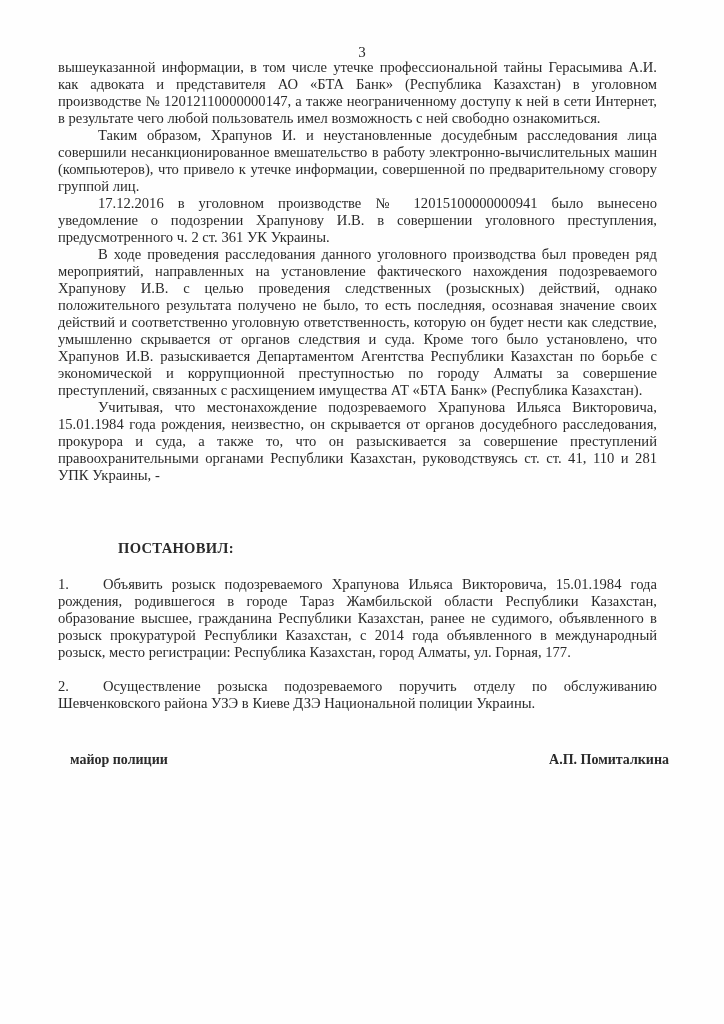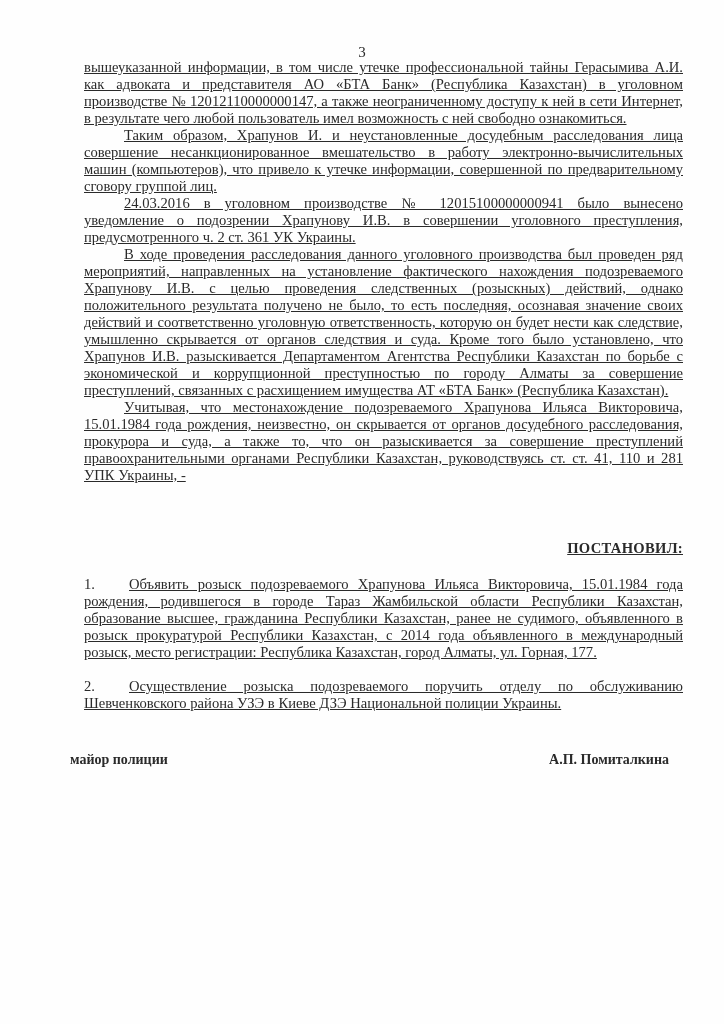--- a/index.html
+++ b/index.html
@@ -10,47 +10,47 @@
     font-family: "Liberation Serif", "DejaVu Serif", serif;
     color: #2a2a2a;
     font-size: 14.6px;
     line-height: 17px;
   }
   .page-number {
     position: absolute; top: 44px; left: 0; width: 724px; text-align: center;
     font-size: 15px;
   }
   .body-text {
-    position: absolute; left: 84px; top: 59px; width: 599px; text-decoration: underline;
+    position: absolute; left: 58px; top: 59px; width: 599px;
   }
   p { margin: 0; text-align: justify; }
   p.indent { text-indent: 40px; }
   .heading {
     margin-top: 56px; margin-bottom: 19px;
-    text-align: right; font-weight: bold; letter-spacing: 0.3px;
+    text-align: left; font-weight: bold; letter-spacing: 0.3px;
     padding-left: 60px;
   }
   .item { text-align: justify; margin-bottom: 17px; }
   .item .num { display: inline-block; width: 45px; }
   .signature {
     position: absolute; left: 70px; top: 751px; width: 599px;
     font-weight: bold; font-size: 14px; line-height: 17px;
   }
   .sig-row { display: flex; justify-content: space-between; }
 </style>
 </head>
 <body>
 
 <div class="page">
   <div class="page-number">3</div>
 
   <div class="body-text">
     <p>вышеуказанной информации, в том числе утечке профессиональной тайны Герасымива А.И. как адвоката и представителя АО «БТА Банк» (Республика Казахстан) в уголовном производстве № 12012110000000147, а также неограниченному доступу к ней в сети Интернет, в результате чего любой пользователь имел возможность с ней свободно ознакомиться.</p>
-    <p class="indent">Таким образом, Храпунов И. и неустановленные досудебным расследования лица совершение несанкционированное вмешательство в работу электронно-вычислительных машин (компьютеров), что привело к утечке информации, совершенной по предварительному сговору группой лиц.</p>
-    <p class="indent">24.03.2016 в уголовном производстве № 12015100000000941 было вынесено уведомление о подозрении Храпунову И.В. в совершении уголовного преступления, предусмотренного ч. 2 ст. 361 УК Украины.</p>
+    <p class="indent">Таким образом, Храпунов И. и неустановленные досудебным расследования лица совершили несанкционированное вмешательство в работу электронно-вычислительных машин (компьютеров), что привело к утечке информации, совершенной по предварительному сговору группой лиц.</p>
+    <p class="indent">17.12.2016 в уголовном производстве № 12015100000000941 было вынесено уведомление о подозрении Храпунову И.В. в совершении уголовного преступления, предусмотренного ч. 2 ст. 361 УК Украины.</p>
     <p class="indent">В ходе проведения расследования данного уголовного производства был проведен ряд мероприятий, направленных на установление фактического нахождения подозреваемого Храпунову И.В. с целью проведения следственных (розыскных) действий, однако положительного результата получено не было, то есть последняя, осознавая значение своих действий и соответственно уголовную ответственность, которую он будет нести как следствие, умышленно скрывается от органов следствия и суда. Кроме того было установлено, что Храпунов И.В. разыскивается Департаментом Агентства Республики Казахстан по борьбе с экономической и коррупционной преступностью по городу Алматы за совершение преступлений, связанных с расхищением имущества АТ «БТА Банк» (Республика Казахстан).</p>
     <p class="indent">Учитывая, что местонахождение подозреваемого Храпунова Ильяса Викторовича, 15.01.1984 года рождения, неизвестно, он скрывается от органов досудебного расследования, прокурора и суда, а также то, что он разыскивается за совершение преступлений правоохранительными органами Республики Казахстан, руководствуясь ст. ст. 41, 110 и 281 УПК Украины, -</p>
 
     <div class="heading">ПОСТАНОВИЛ:</div>
 
     <div class="item">
       <span class="num">1.</span><span>Объявить розыск подозреваемого Храпунова Ильяса Викторовича, 15.01.1984 года рождения, родившегося в городе Тараз Жамбильской области Республики Казахстан, образование высшее, гражданина Республики Казахстан, ранее не судимого, объявленного в розыск прокуратурой Республики Казахстан, с 2014 года объявленного в международный розыск, место регистрации: Республика Казахстан, город Алматы, ул. Горная, 177.</span>
     </div>
     <div class="item">
       <span class="num">2.</span><span>Осуществление розыска подозреваемого поручить отделу по обслуживанию Шевченковского района УЗЭ в Киеве ДЗЭ Национальной полиции Украины.</span>

